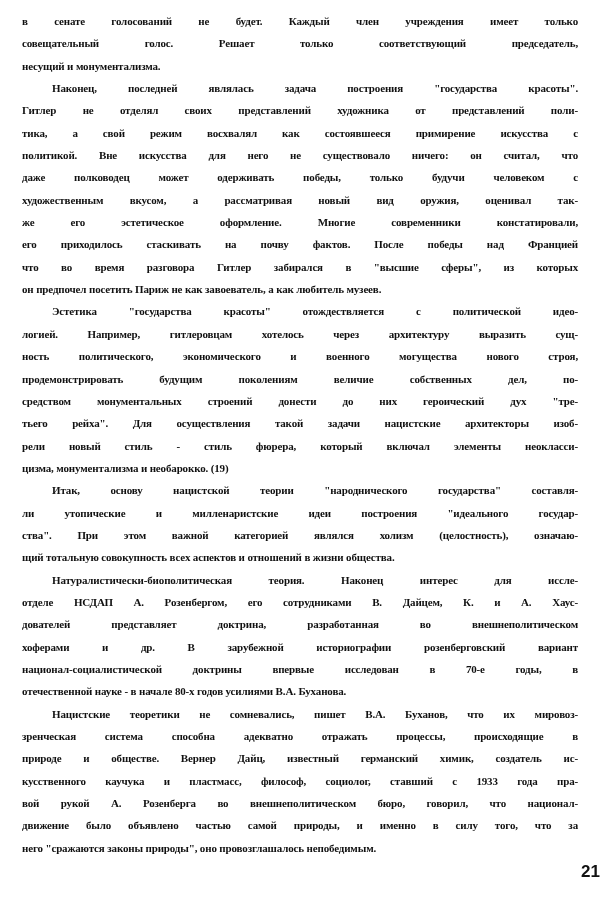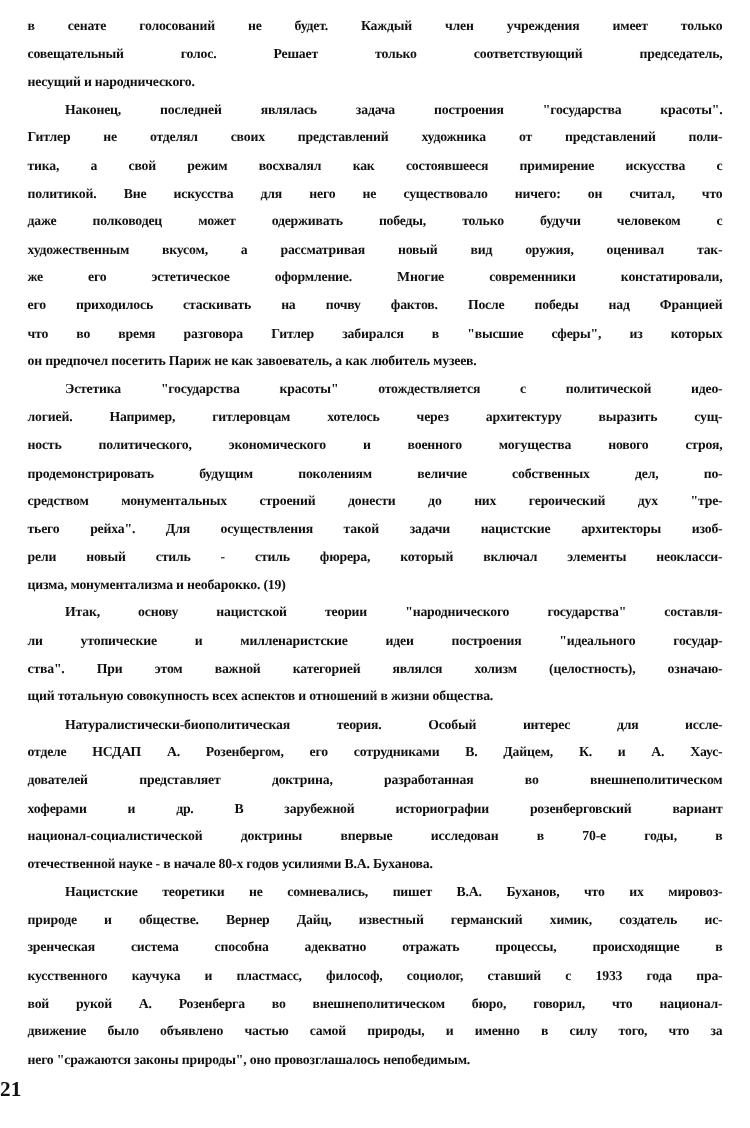--- a/index.html
+++ b/index.html
@@ -40,35 +40,35 @@
       text-align-last: left;
     }
     .para .line.indent {
       text-indent: 30px;
     }
     .page-number {
       position: absolute;
       left: 0;
       width: 600px;
       top: 862px;
-      text-align: left;
+      text-align: right;
       font-size: 17px;
       font-weight: bold;
-      font-family: Liberation Serif, serif;
+      font-family: Liberation Sans, sans-serif;
     }
   </style>
 </head>
 <body>
 
 <div class="page-body">
 
   <p class="para">
     <span class="line">в сенате голосований не будет. Каждый член учреждения имеет только</span>
     <span class="line">совещательный голос. Решает только соответствующий председатель,</span>
-    <span class="line last">несущий и народнического.</span>
+    <span class="line last">несущий и монументализма.</span>
   </p>
 
   <p class="para">
     <span class="line indent">Наконец, последней являлась задача построения "государства красоты".</span>
     <span class="line">Гитлер не отделял своих представлений художника от представлений поли-</span>
     <span class="line">тика, а свой режим восхвалял как состоявшееся примирение искусства с</span>
     <span class="line">политикой. Вне искусства для него не существовало ничего: он считал, что</span>
     <span class="line">даже полководец может одерживать победы, только будучи человеком с</span>
     <span class="line">художественным вкусом, а рассматривая новый вид оружия, оценивал так-</span>
     <span class="line">же его эстетическое оформление. Многие современники констатировали,</span>
@@ -89,32 +89,32 @@
   </p>
 
   <p class="para">
     <span class="line indent">Итак, основу нацистской теории "народнического государства" составля-</span>
     <span class="line">ли утопические и милленаристские идеи построения "идеального государ-</span>
     <span class="line">ства". При этом важной категорией являлся холизм (целостность), означаю-</span>
     <span class="line last">щий тотальную совокупность всех аспектов и отношений в жизни общества.</span>
   </p>
 
   <p class="para">
-    <span class="line indent">Натуралистически-биополитическая теория. Особый интерес для иссле-</span>
+    <span class="line indent">Натуралистически-биополитическая теория. Наконец интерес для иссле-</span>
     <span class="line">отделе НСДАП А. Розенбергом, его сотрудниками В. Дайцем, К. и А. Хаус-</span>
     <span class="line">дователей представляет доктрина, разработанная во внешнеполитическом</span>
     <span class="line">хоферами и др. В зарубежной историографии розенберговский вариант</span>
     <span class="line">национал-социалистической доктрины впервые исследован в 70-е годы, в</span>
     <span class="line last">отечественной науке - в начале 80-х годов усилиями В.А. Буханова.</span>
   </p>
 
   <p class="para">
     <span class="line indent">Нацистские теоретики не сомневались, пишет В.А. Буханов, что их мировоз-</span>
+    <span class="line">зренческая система способна адекватно отражать процессы, происходящие в</span>
     <span class="line">природе и обществе. Вернер Дайц, известный германский химик, создатель ис-</span>
-    <span class="line">зренческая система способна адекватно отражать процессы, происходящие в</span>
     <span class="line">кусственного каучука и пластмасс, философ, социолог, ставший с 1933 года пра-</span>
     <span class="line">вой рукой А. Розенберга во внешнеполитическом бюро, говорил, что национал-</span>
     <span class="line">движение было объявлено частью самой природы, и именно в силу того, что за</span>
     <span class="line last">него "сражаются законы природы", оно провозглашалось непобедимым.</span>
   </p>
 </div>
 
 <div class="page-number">21</div>
 
 </body></html>

